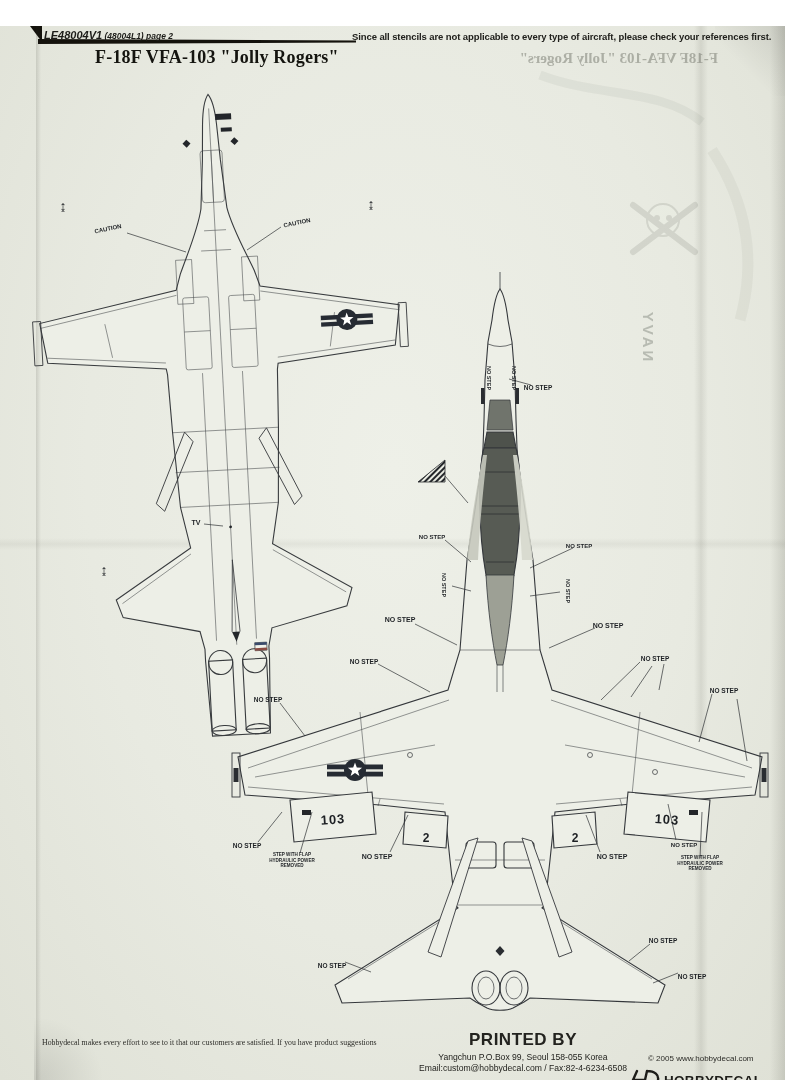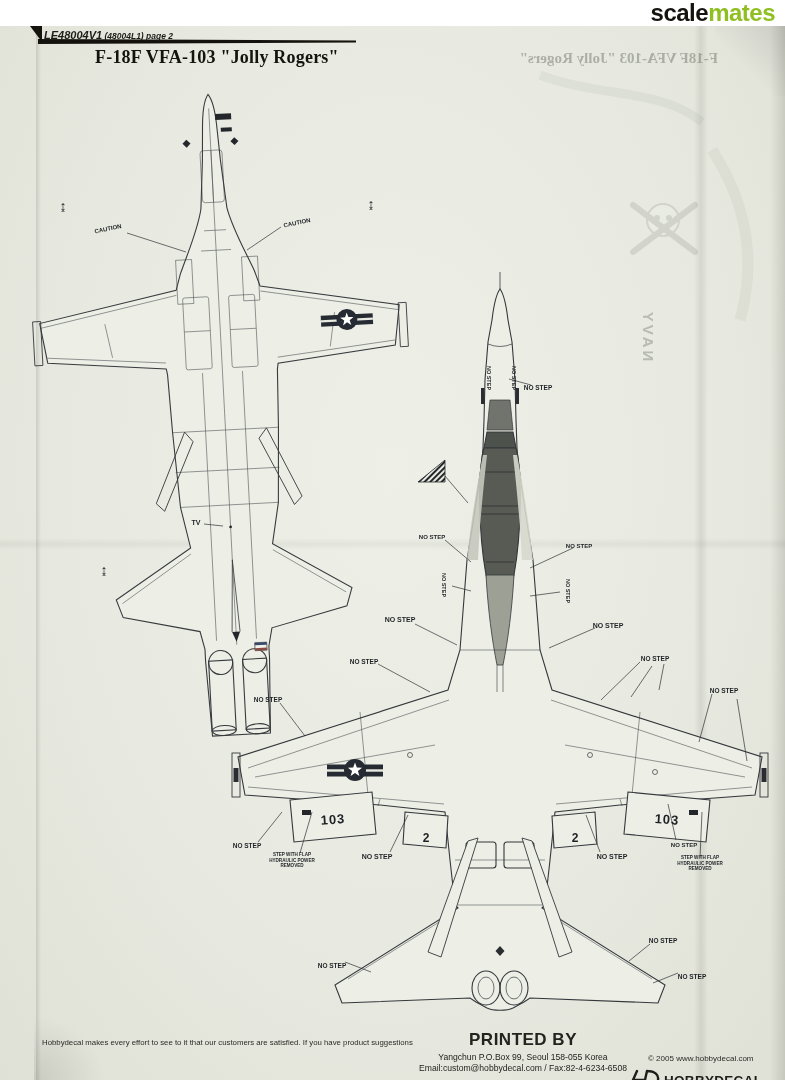--- a/index.html
+++ b/index.html
@@ -29,54 +29,52 @@
          font-weight:bold;font-size:15px;color:rgba(75,80,68,.38);transform:scaleX(-1);white-space:nowrap;}
   .ghost-navy{position:absolute;left:648px;top:335px;font-weight:bold;font-size:15px;
          letter-spacing:3px;color:rgba(70,75,66,.30);
          transform:translate(-50%,-50%) rotate(90deg) scaleX(-1);}
   
   .st{position:absolute;color:#1e2125;font-weight:bold;white-space:nowrap;
       transform:translate(-50%,-50%) rotate(var(--r,0deg));line-height:1.1;}
   .swf{position:absolute;color:#1e2125;font-weight:bold;font-size:4.6px;text-align:center;
        line-height:1.25;transform:translate(-50%,-50%);}
   
-  .f-note{position:absolute;left:42px;top:1037px;font-size:7.8px;color:#2b2b27;line-height:1.55;white-space:nowrap;}
+  .f-note{position:absolute;left:42px;top:1037px;font-size:7.8px;color:#2b2b27;line-height:1.55;white-space:nowrap;font-family:Liberation Serif, serif;}
   .f-center{position:absolute;left:395px;top:1016px;width:256px;text-align:center;color:#23231f;}
   .f-plan{font-size:12px;font-weight:bold;letter-spacing:1px;}
   .f-printed{font-size:17px;font-weight:bold;margin-top:14px;letter-spacing:.5px;}
   .f-addr{font-size:8.6px;margin-top:2px;}
   .f-contact{font-size:8.6px;margin-top:1px;}
   .f-logo{position:absolute;left:624px;top:1068px;display:flex;align-items:center;gap:4px;}
   .f-brand{font-size:13.5px;font-weight:bold;color:#1d1d19;letter-spacing:.3px;}
   .f-copy{position:absolute;left:648px;top:1054px;font-size:8px;color:#2b2b27;}
   svg{position:absolute;left:0;top:0;}
 </style>
 </head>
 <body>
 
 <div class="page">
 
-  <div class="brandbar">
-    <span class="b-scale">scale</span><span class="b-mates">mates</span>
-  </div>
 
   <div class="paper"></div>
 
   <div class="shade" style="left:30px;top:26px;width:12px;height:16px;background:#14120c;clip-path:polygon(0 0,100% 0,100% 100%);"></div>
   <div class="edgeline"></div>
   <div class="shade" style="left:694px;top:26px;width:14px;height:1054px;background:linear-gradient(90deg,transparent,rgba(55,55,44,.10),transparent);"></div>
   <div class="shade" style="left:770px;top:26px;width:15px;height:1054px;background:linear-gradient(90deg,transparent,rgba(45,45,36,.14));"></div>
   <div class="shade" style="left:0;top:538px;width:785px;height:12px;background:linear-gradient(180deg,transparent,rgba(55,55,44,.06),transparent);"></div>
   <div class="shade" style="right:0;top:26px;width:70px;height:70px;background:linear-gradient(225deg,rgba(0,0,0,.10),transparent 60%);"></div>
   <div class="shade" style="left:34px;top:1016px;width:70px;height:64px;background:radial-gradient(ellipse at 0 100%,rgba(0,0,0,.10),transparent 70%);"></div>
   <div class="shade" style="left:36px;top:26px;width:5px;height:1054px;background:linear-gradient(90deg,rgba(40,40,32,.14),transparent);"></div>
 
   <div class="code">
     <span>LE48004V1</span><span class="suffix"> (48004L1) page 2</span>
   </div>
+  <div class="notice">Since all stencils are not applicable to every type of aircraft, please check your references first.</div>
   <div class="title">F-18F VFA-103  "Jolly Rogers"</div>
 
   <div class="ghost-title">F-18F VFA-103 "Jolly Rogers"</div>
   <div class="ghost-navy">NAVY</div>
 
   <svg width="785" height="1080" viewBox="0 0 785 1080">
     <defs>
       <pattern id="hatch" width="4" height="4" patternUnits="userSpaceOnUse" patternTransform="rotate(45)">
         <rect width="4" height="4" fill="#e9ebe2"></rect>
           <rect width="2" height="4" fill="#23262a"></rect>

